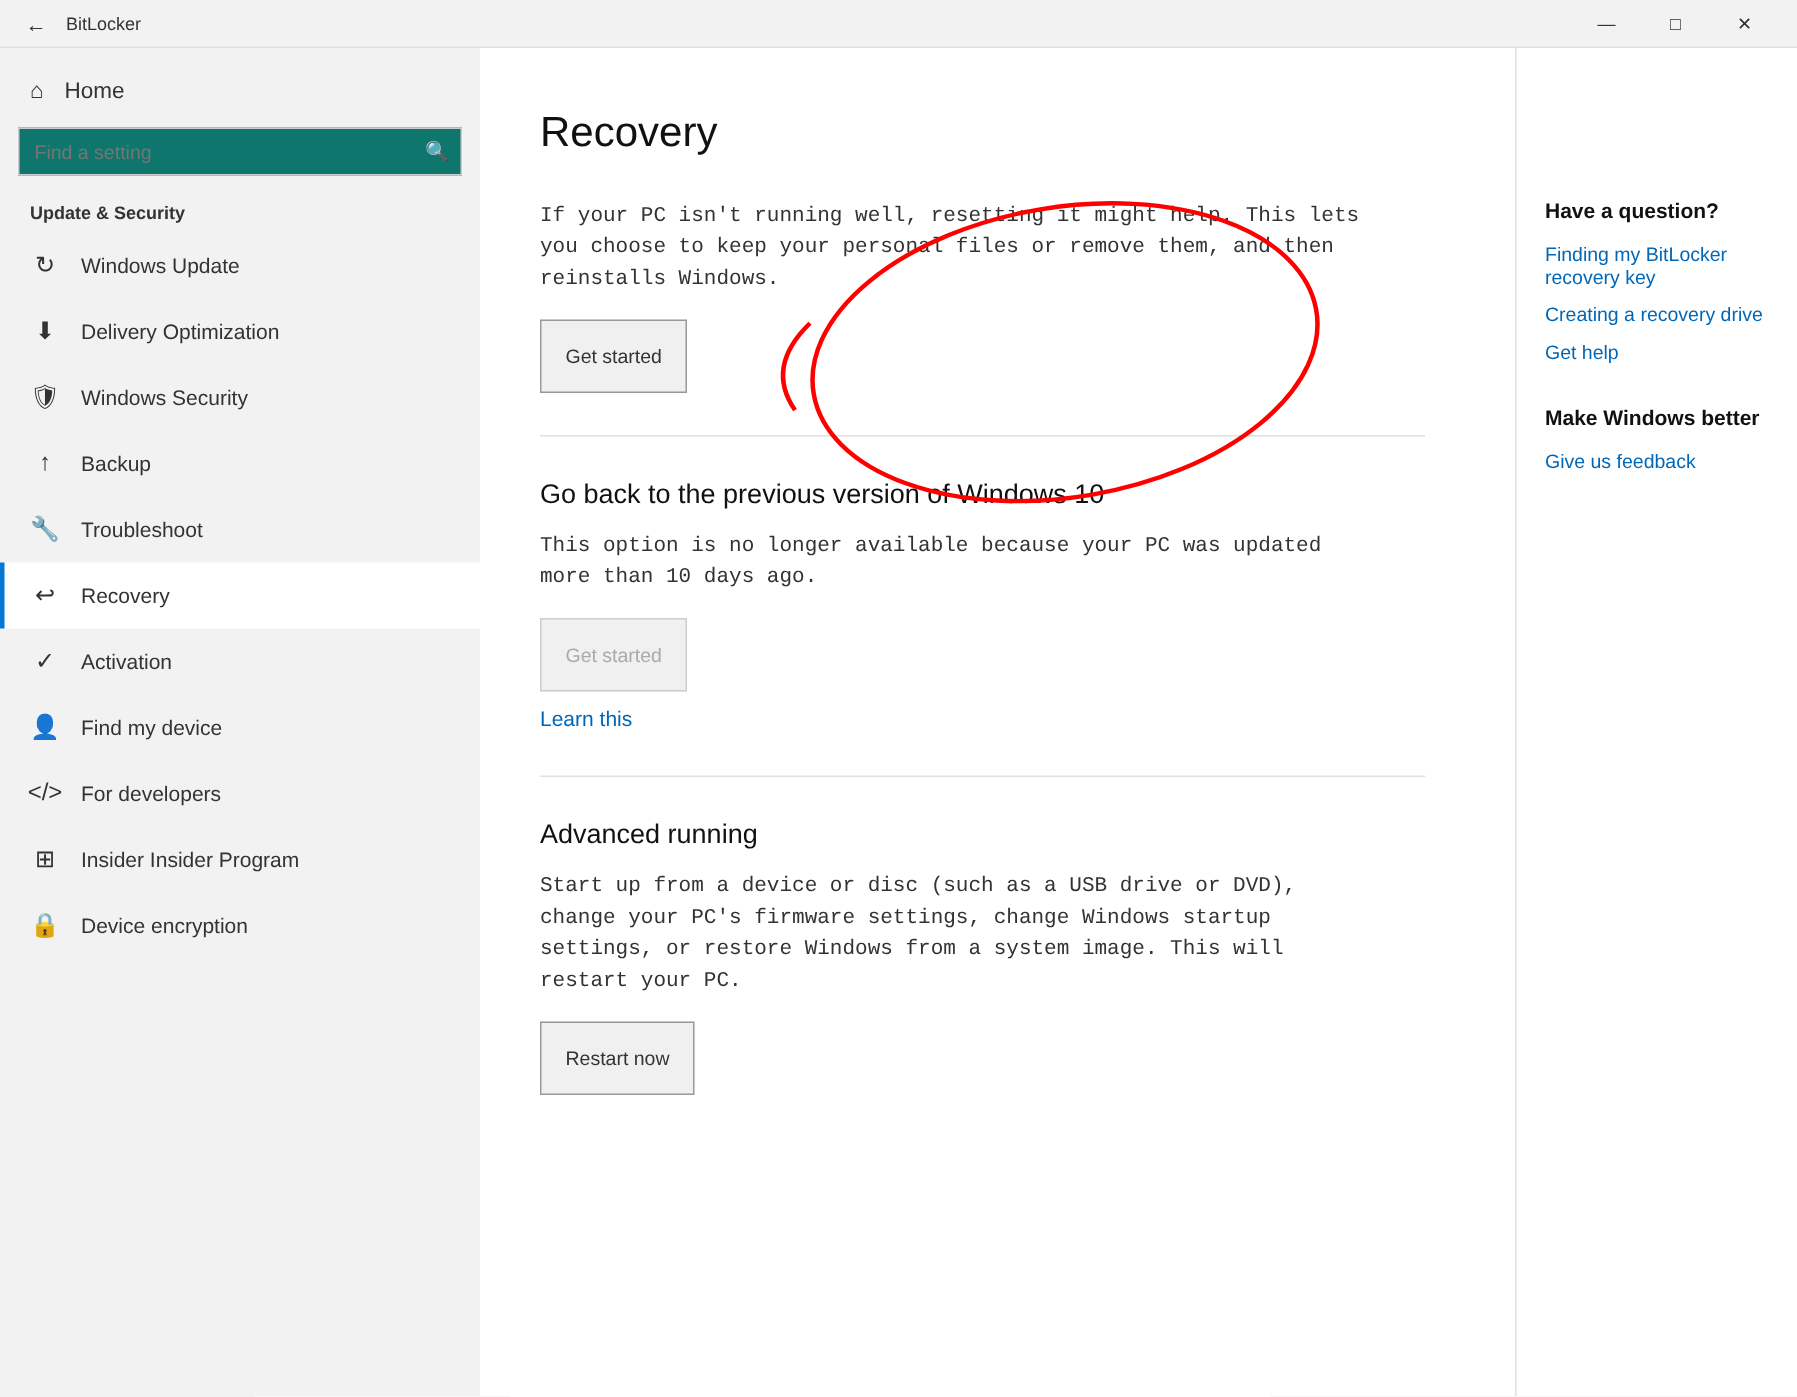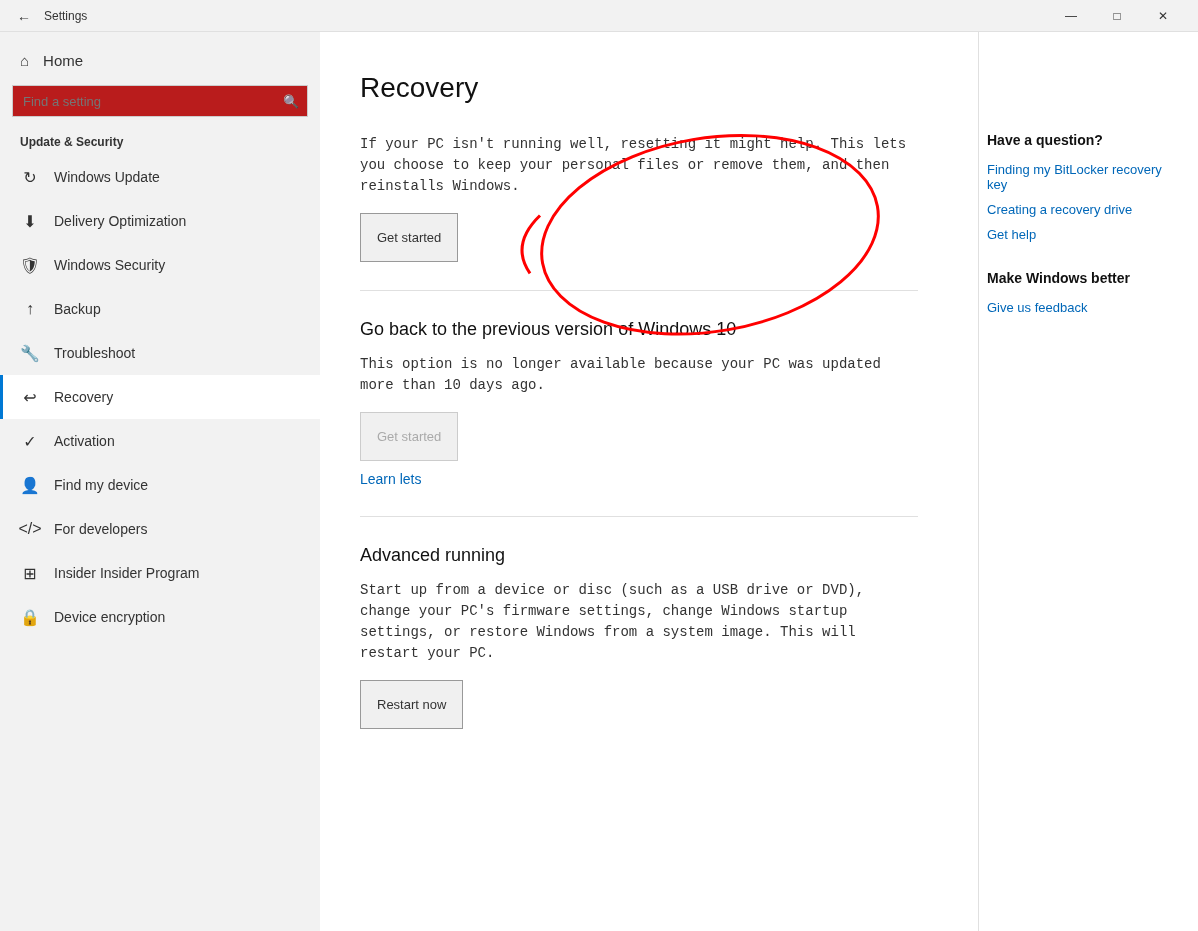--- a/index.html
+++ b/index.html
@@ -78,21 +78,21 @@
       gap: 14px;
     }
     .sidebar-search {
       margin: 4px 12px 8px 12px;
       position: relative;
     }
     .sidebar-search input {
       width: 100%;
       height: 32px;
       border: 1px solid #ccc;
-      background: #b91c1c;
+      background: #0f766e;
       padding: 0 30px 0 10px;
       font-size: 13px;
       outline: none;
     }
     .sidebar-search .search-icon {
       position: absolute;
       right: 8px;
       top: 50%;
       transform: translateY(-50%);
       color: #555;
@@ -180,24 +180,24 @@
       color: #0067b8;
       font-size: 14px;
       cursor: pointer;
       text-decoration: none;
       display: inline-block;
       margin-top: 10px;
     }
 
     
     .right-panel {
-      width: 220px;
+      width: 188px;
       flex-shrink: 0;
       background: white;
-      padding: 100px 20px 20px 8px;
+      padding: 100px 20px 20px 19px;
       border-left: 1px solid #e0e0e0;
     }
     .right-panel-title {
       font-size: 14px;
       font-weight: 600;
       color: #111;
       margin-bottom: 14px;
     }
     .right-panel-link {
       display: block;
@@ -227,21 +227,21 @@
       z-index: 100;
     }
   </style>
 </head>
 <body>
 
 <div class="titlebar">
   <div class="titlebar-back">
     <span>←</span>
   </div>
-  <span class="titlebar-title">Settings</span>
+  <span class="titlebar-title">BitLocker</span>
   <div class="titlebar-controls">
     <div class="titlebar-btn">—</div>
     <div class="titlebar-btn">□</div>
     <div class="titlebar-btn close">✕</div>
   </div>
 </div>
 
 <div class="app-body">
 
   <div class="sidebar">
@@ -310,21 +310,21 @@
       <p class="section-desc">If your PC isn't running well, resetting it might help. This lets you choose to keep your personal files or remove them, and then reinstalls Windows.</p>
       <button class="btn">Get started</button>
 
       <hr class="section-divider">
 
       
       <h2 class="section-title">Go back to the previous version of Windows 10</h2>
       <p class="section-desc">This option is no longer available because your PC was updated more than 10 days ago.</p>
       <button class="btn disabled" disabled="">Get started</button>
       <br>
-      <a class="learn-more-link">Learn lets</a>
+      <a class="learn-more-link">Learn this</a>
 
       <hr class="section-divider">
 
       
       <h2 class="section-title">Advanced running</h2>
       <p class="section-desc">Start up from a device or disc (such as a USB drive or DVD), change your PC's firmware settings, change Windows startup settings, or restore Windows from a system image. This will restart your PC.</p>
       <button class="btn">Restart now</button>
     </div>
 
     <div class="right-panel">

